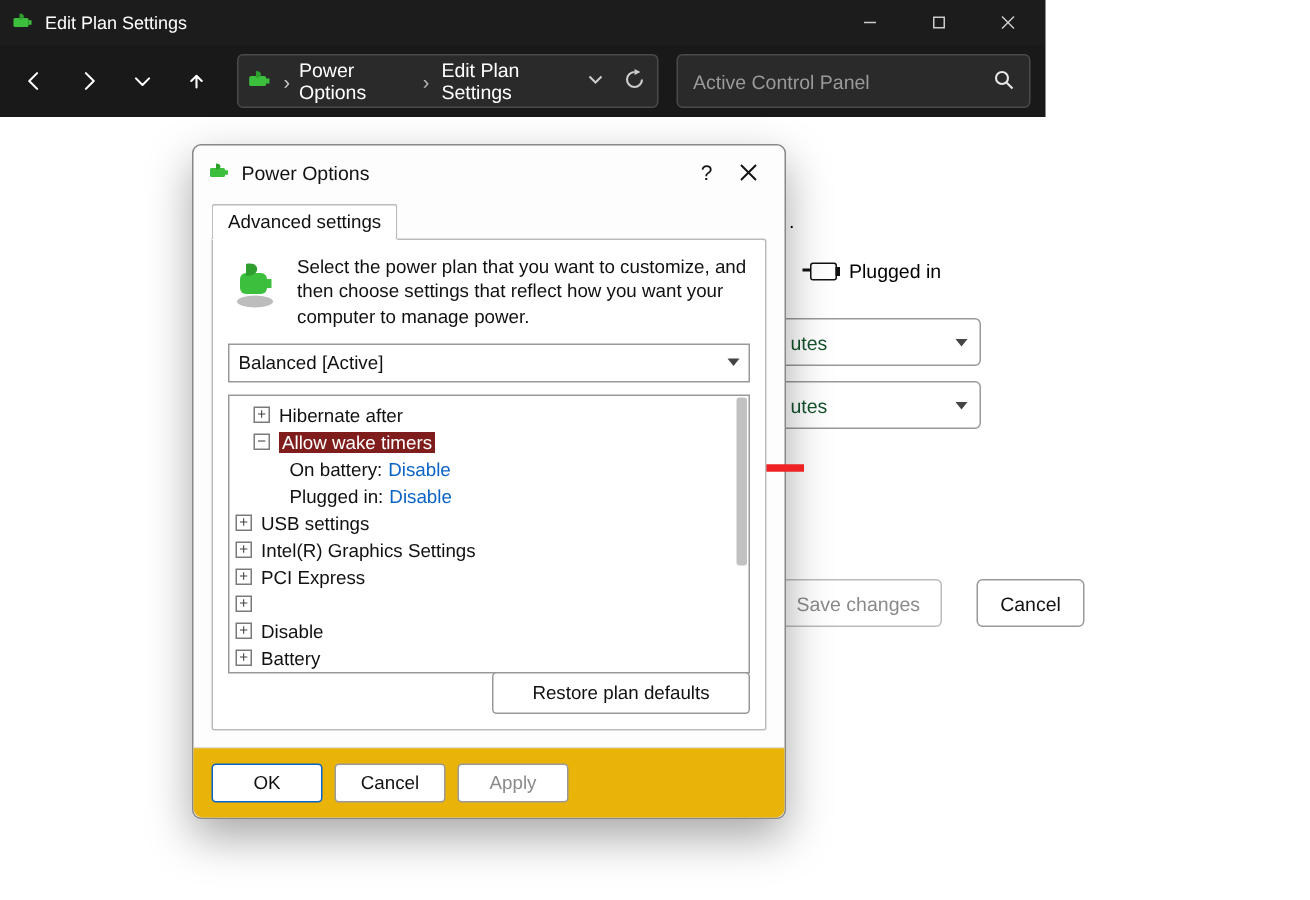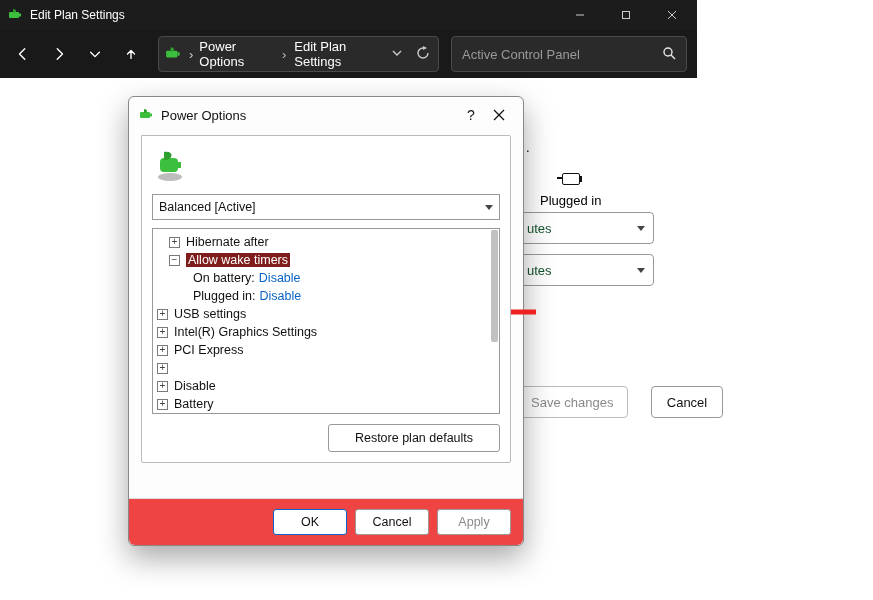--- a/index.html
+++ b/index.html
@@ -93,21 +93,21 @@
   .tog { width:11px; height:11px; border:1px solid #7a7a7a; display:flex; align-items:center; justify-content:center; margin-right:6px; font-size:10px; line-height:1; color:#444; background:#fff; box-sizing:border-box; }
   .sel { background:#7f1d1d; color:#fff; padding: 0 2px; }
   .nodeval { color:#0a63c6; margin-left:4px; }
   .sub-label { margin-left: 0; }
   .tree-scrollbar { position:absolute; right:1px; top:1px; bottom:1px; width:8px; background:#fff; }
   .thumb { position:absolute; right:0; top:0; width:7px; height:112px; background:#c1c1c1; border-radius:2px; }
 
   .restore-btn { position:absolute; right: 10px; bottom: 10px; width: 170px; height: 26px; border:1px solid #999; border-radius:3px; background:#fff; display:flex; align-items:center; justify-content:center; font-size:12.5px; }
   .restore-btn::after { content:""; position:absolute; inset:0; }
 
-  .dlg-footer { height: 46px; background:#ef4444; border-top:1px solid #ddd; display:flex; align-items:center; justify-content:flex-end; padding: 0 12px; gap: 8px; border-radius:0 0 6px 6px; }
+  .dlg-footer { height: 46px; background:#eab308; border-top:1px solid #ddd; display:flex; align-items:center; padding: 0 12px; gap: 8px; border-radius:0 0 6px 6px; }
   .dlg-footer .fbtn { width: 72px; height: 24px; border:1px solid #999; border-radius:3px; background:#fff; display:flex; align-items:center; justify-content:center; font-size:12.5px; }
   .dlg-footer .fbtn.primary { border:1.5px solid #0a63c6; }
   .dlg-footer .fbtn.disabled { color:#8a8a8a; }
 
   
   .anno-rect { position:absolute; border:2px solid #e22; border-radius:3px; pointer-events:none; }
   .anno-arrow { position:absolute; pointer-events:none; }
 
   
   .chev { width:0;height:0;border-left:4px solid transparent;border-right:4px solid transparent;border-top:5px solid #444; }
@@ -199,21 +199,21 @@
       <span class="placeholder">Active Control Panel</span>
       <span><svg viewBox="0 0 14 14">
             <circle cx="6" cy="6" r="4" fill="none" stroke="#e8e8e8" stroke-width="1.4"></circle>
             <path d="M9 9 L13 13" stroke="#e8e8e8" stroke-width="1.4"></path>
           </svg></span>
     </div>
   </div>
 
   <div class="pagebg">
     <span class="snippet" style="left:526px; top:62px;">.</span>
-    <div class="snippet bglabel" style="left:540px; top:95px;flex-direction:column;">
+    <div class="snippet bglabel" style="left:540px; top:95px;">
       <span class="bgplug"></span>
       <span>Plugged in</span>
     </div>
     <div class="bgpill" style="left:518px; top:134px; width:118px;">
       <span>utes</span>
         <span class="chev"></span>
     </div>
     <div class="bgpill" style="left:518px; top:176px; width:118px;">
       <span>utes</span>
         <span class="chev"></span>
@@ -238,30 +238,32 @@
       <span class="dlg-title">Power Options</span>
       <div class="dlg-btn" style="font-size:14px;">?</div>
       <div class="dlg-btn">
           <svg viewBox="0 0 12 12">
             <path d="M1 1 L11 11 M11 1 L1 11" stroke="#111" stroke-width="1.3"></path>
           </svg>
         </div>
     </div>
 
     <div class="dlg-body">
+      <div class="tab">Advanced settings</div>
       <div class="tab-body">
         <div class="intro">
           <span class="intro-icon">
             <svg viewBox="0 0 36 36">
                 <ellipse cx="18" cy="29" rx="12" ry="4" fill="#bdbdbd"></ellipse>
                 <rect x="8" y="10" width="18" height="14" rx="4" fill="#3cbf3c"></rect>
                 <rect x="26" y="14" width="3" height="6" fill="#3cbf3c"></rect>
                 <path d="M12 4 C22 2 22 12 12 12 Z" fill="#2e9e2e"></path>
               </svg>
           </span>
+          <div class="intro-text">Select the power plan that you want to customize, and then choose settings that reflect how you want your computer to manage power.</div>
         </div>
 
         <div class="combo">
           <span>Balanced [Active]</span>
           <span class="chev"></span>
         </div>
 
         <div class="treebox">
           <div class="tree">
             <div class="tree-row">

